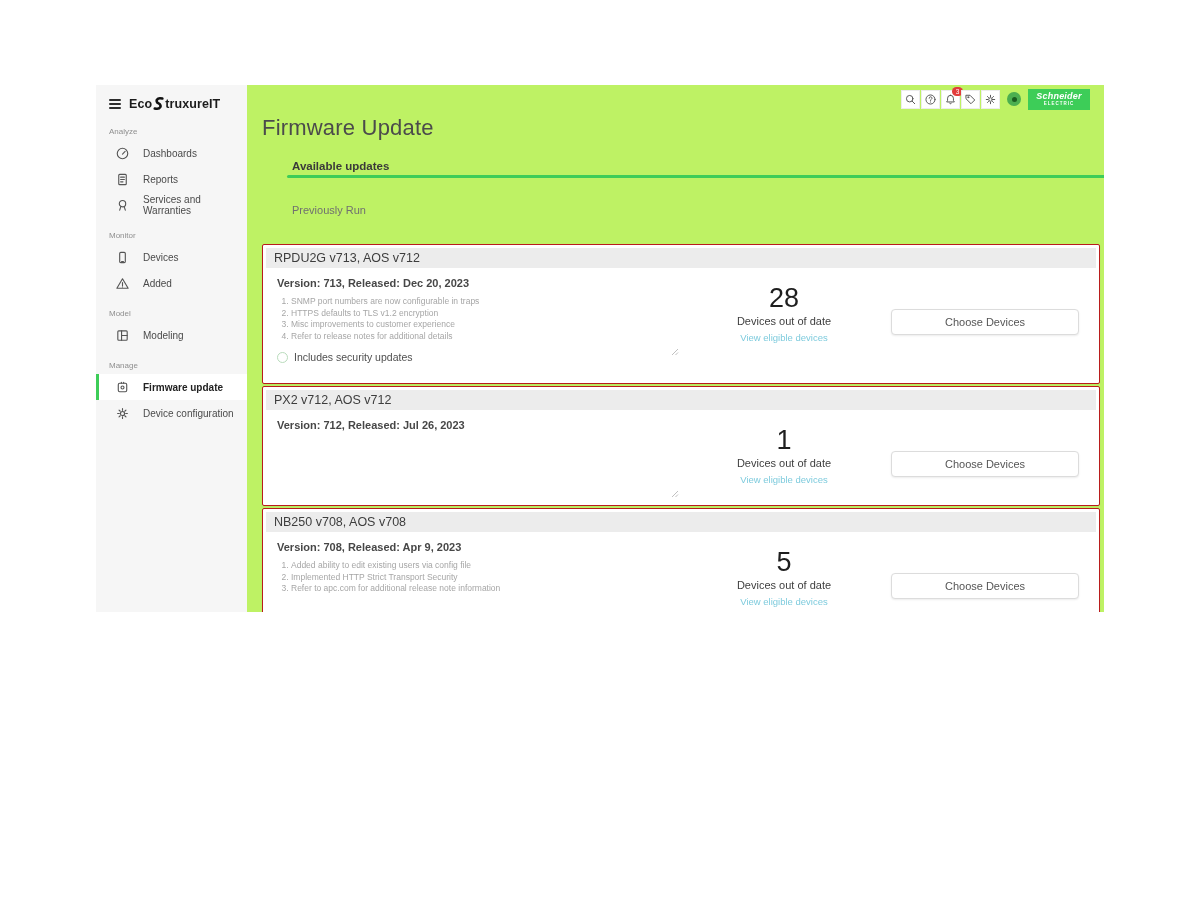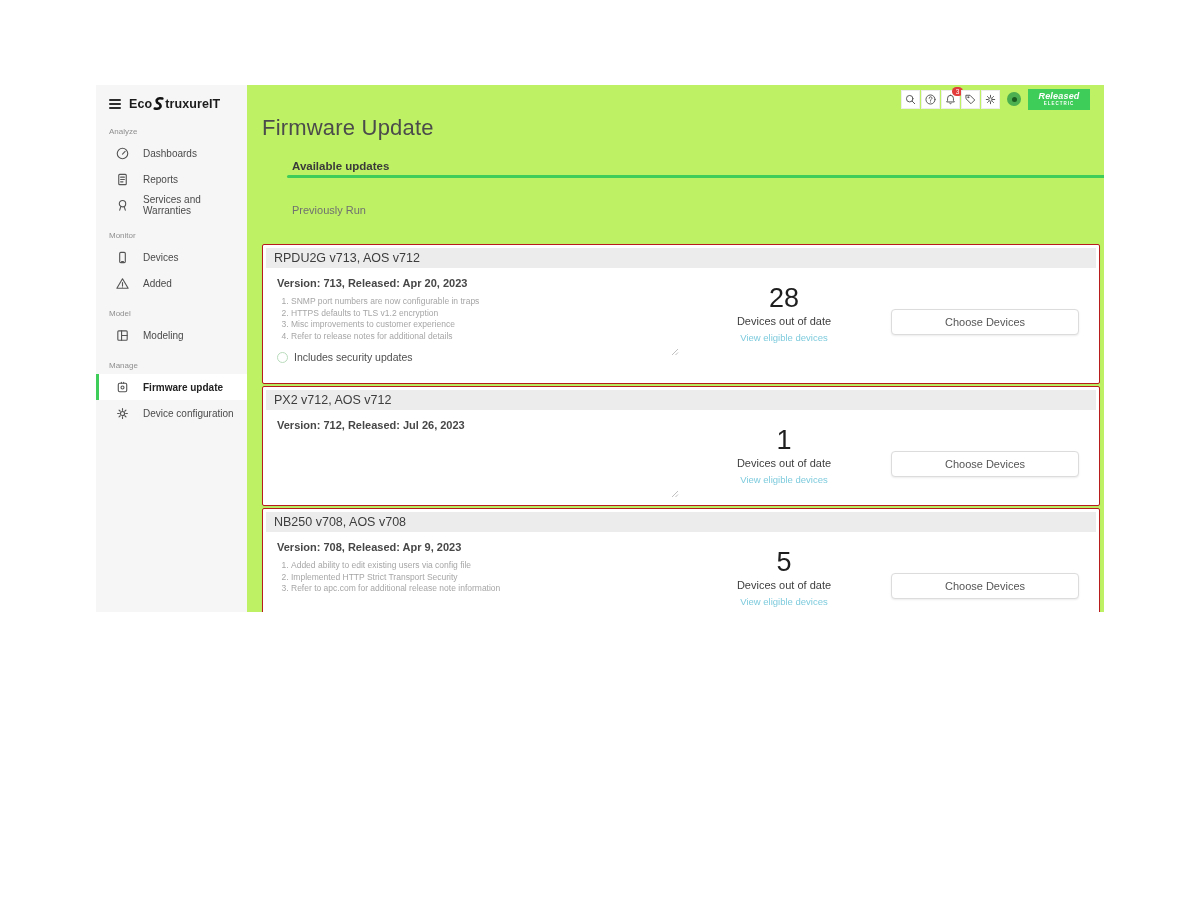--- a/index.html
+++ b/index.html
@@ -185,40 +185,40 @@
     <div class="icon-cell">
       <svg class="ic" width="13" height="13" viewBox="0 0 16 16">
         <circle cx="8" cy="8" r="2.2"></circle>
         <path d="M8 2.8v1.8 M8 11.4v1.8 M2.8 8h1.8 M11.4 8h1.8 M4.3 4.3l1.3 1.3 M10.4 10.4l1.3 1.3 M11.7 4.3l-1.3 1.3 M4.3 11.7l1.3-1.3"></path>
       </svg>
     </div>
     <div class="avatar">
         <i></i>
       </div>
     <div class="se-logo">
-      <div class="l1">Released</div>
+      <div class="l1">Schneider</div>
       <div class="l2">ELECTRIC</div>
     </div>
   </div>
 
   <div class="content">
     <div class="page-title">Firmware Update</div>
 
     <div class="tabs">
       <div class="tab active">Available updates</div>
       <div class="tab">Previously Run</div>
     </div>
 
     <div class="cards">
 
       <div class="card c1">
         <div class="card-header">RPDU2G v713, AOS v712</div>
         <div class="card-body">
           <div class="col-left">
-            <div class="version">Version: 713, Released: Apr 20, 2023</div>
+            <div class="version">Version: 713, Released: Dec 20, 2023</div>
             <ol class="notes">
               <li>SNMP port numbers are now configurable in traps</li>
               <li>HTTPS defaults to TLS v1.2 encryption</li>
               <li>Misc improvements to customer experience</li>
               <li>Refer to release notes for additional details</li>
             </ol>
           </div>
           <div class="col-stats">
             <div class="count">28</div>
             <div class="count-label">Devices out of date</div>

